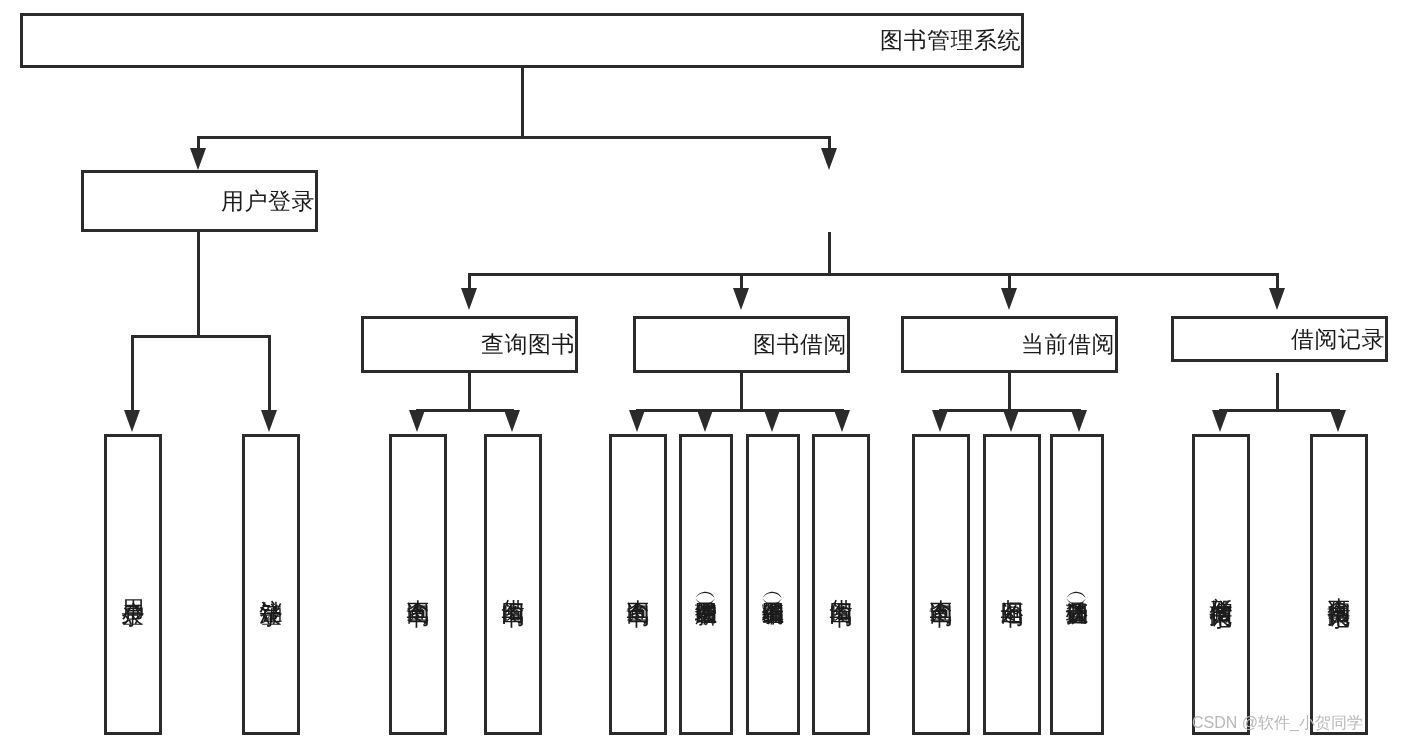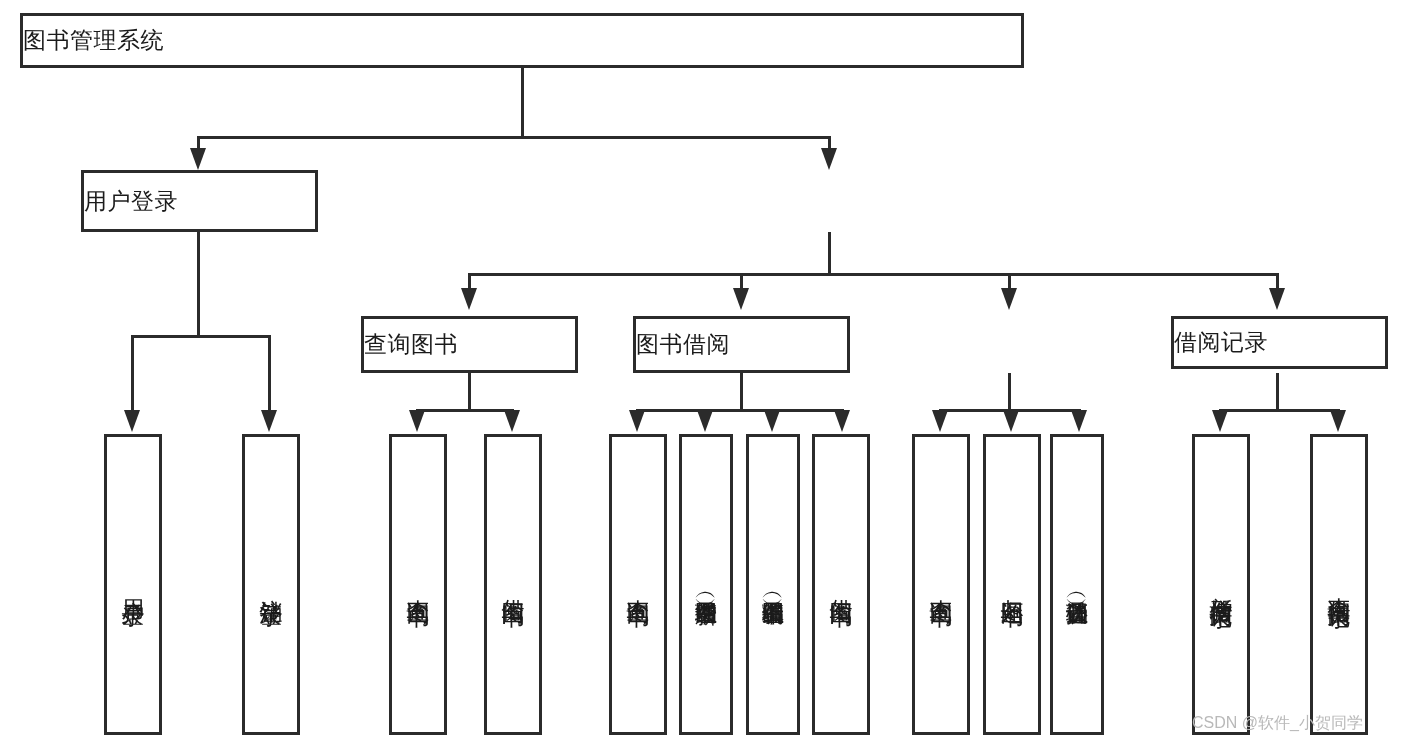--- a/index.html
+++ b/index.html
@@ -20,21 +20,21 @@
   }
 
   
   .node {
     position: absolute;
     box-sizing: border-box;
     border: 3px solid #2b2b2b;
     background: #ffffff;
     display: flex;
     align-items: center;
-    justify-content: flex-start;
+    justify-content: flex-end;
   }
   .node .label {
     color: #1b1b1b;
     font-size: 23px;
     line-height: 1.15;
     letter-spacing: 0.5px;
     white-space: nowrap;
   }
 
   
@@ -159,21 +159,24 @@
   <div class="node" style="left:81px; top:170px; width:237px; height:62px;">
     <span class="label">用户登录</span>
   </div>
 
   <div class="node" style="left:361px; top:316px; width:217px; height:57px;">
     <span class="label">查询图书</span>
   </div>
   <div class="node" style="left:633px; top:316px; width:217px; height:57px;">
     <span class="label">图书借阅</span>
   </div>
-  <div class="node" style="left:1171px; top:316px; width:217px; height:53px;">
+  <div class="node" style="left:901px; top:316px; width:217px; height:57px;">
+    <span class="label">当前借阅</span>
+  </div>
+  <div class="node" style="left:1171px; top:316px; width:217px; height:46px;">
     <span class="label">借阅记录</span>
   </div>
 
   <div class="node vertical" style="left:104px; top:434px; width:58px; height:301px;">
     <span class="label">用户登录</span>
   </div>
   <div class="node vertical" style="left:242px; top:434px; width:58px; height:301px;">
     <span class="label">注销登录</span>
   </div>
   <div class="node vertical" style="left:389px; top:434px; width:58px; height:301px;">

